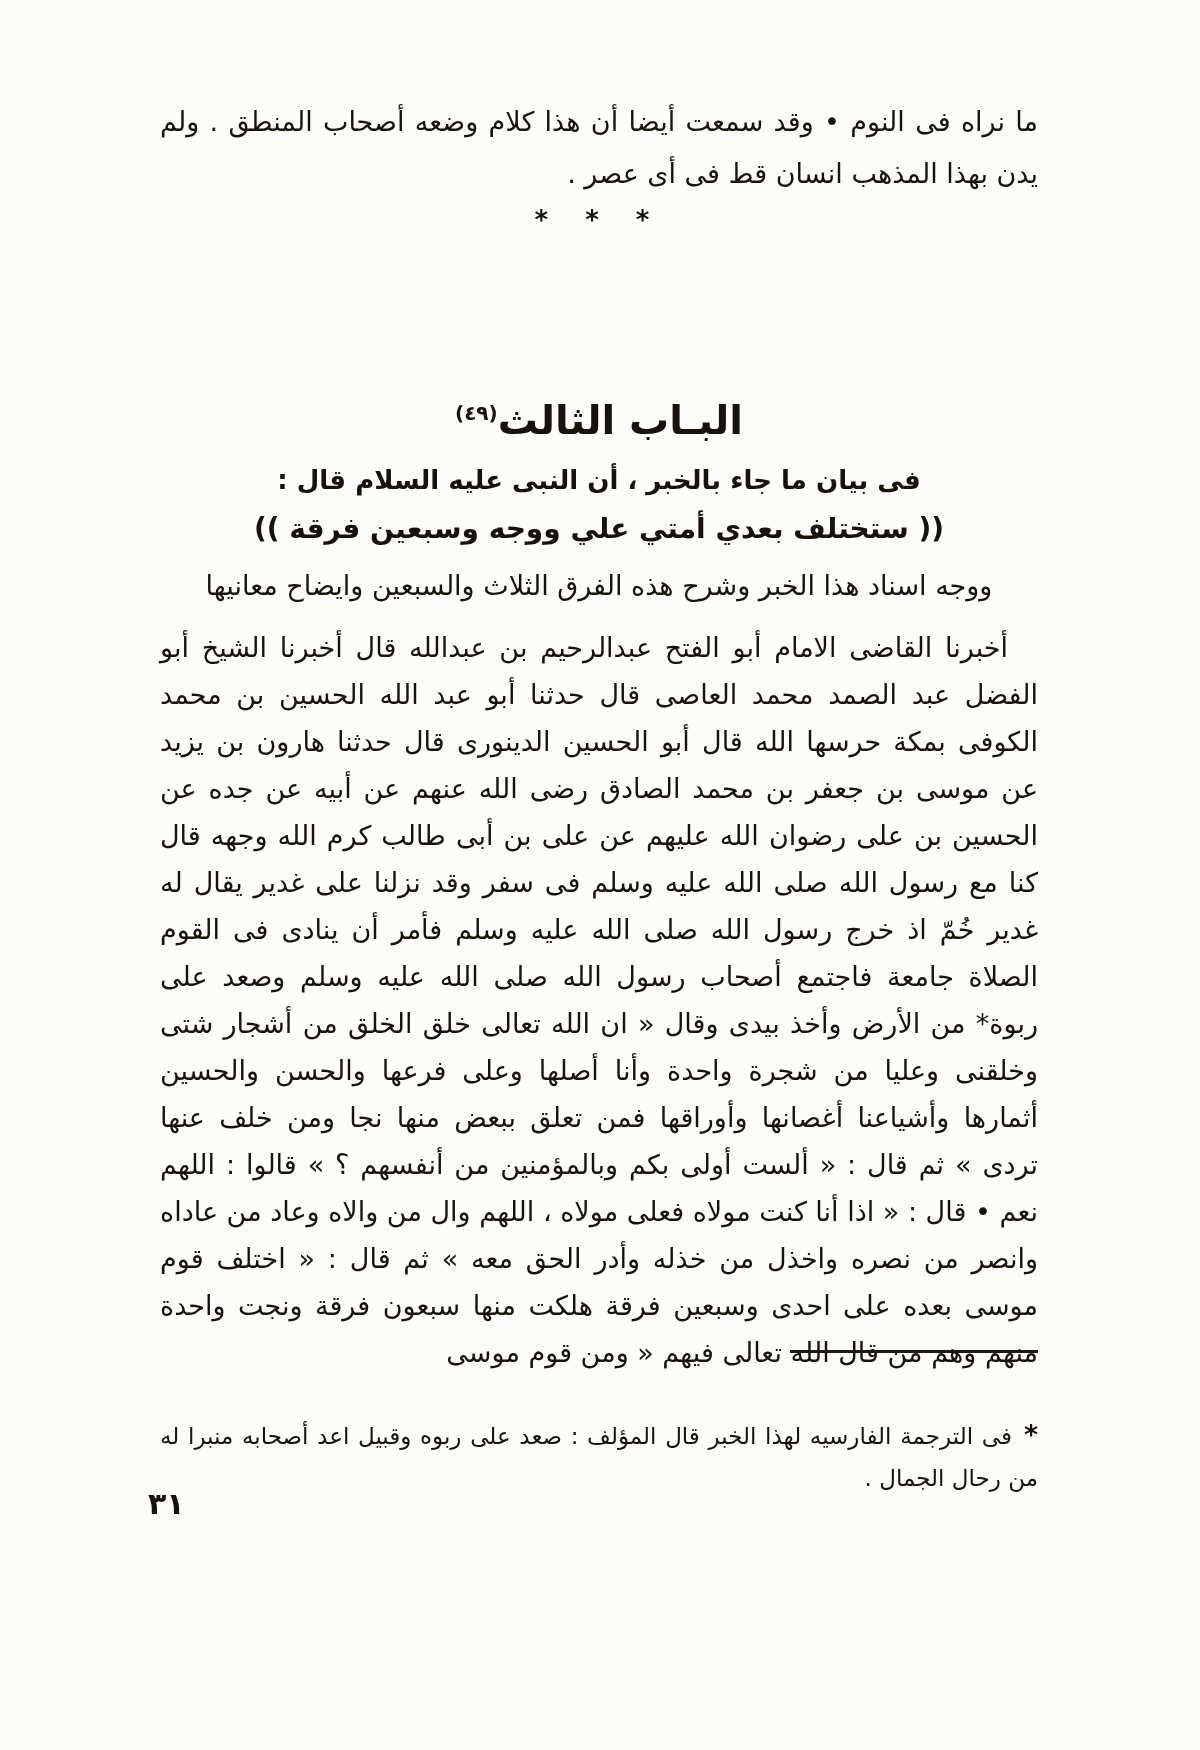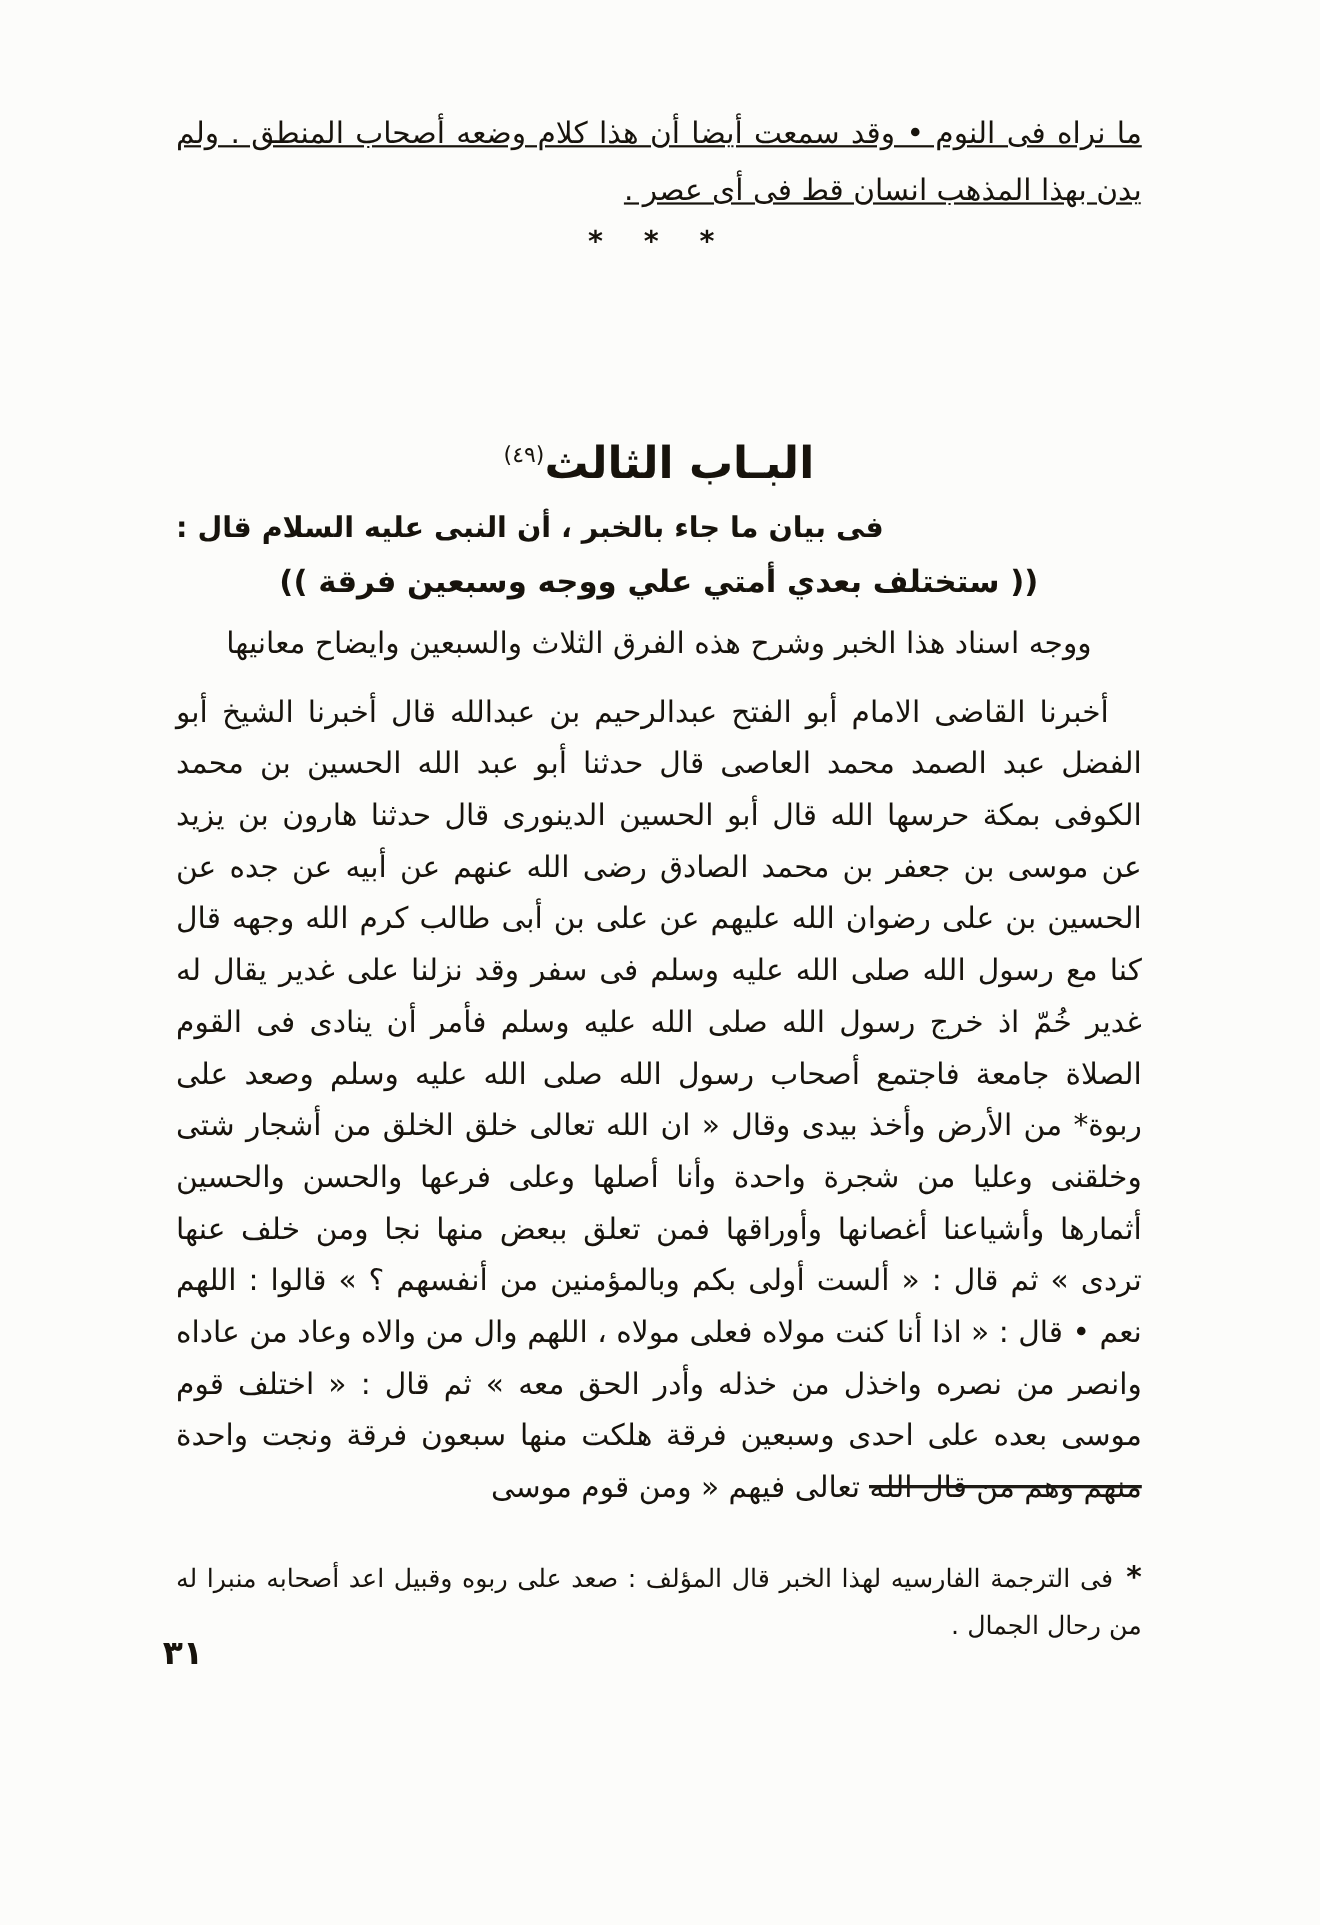--- a/index.html
+++ b/index.html
@@ -22,46 +22,45 @@
     position: absolute;
     right: 162px;
     width: 878px;
     margin: 0;
   }
   .para {
     font-size: 27px;
     line-height: 52px;
     text-align: justify;
     text-justify: inter-word;
-    text-decoration: underline;
   }
   .stars {
     top: 205px;
     text-align: center;
     font-size: 26px;
     letter-spacing: 14px;
     font-weight: bold;
   }
   .intro1 { top: 96px; }
   .intro2 { top: 252px; }
   .chapter-title {
     top: 388px;
     text-align: center;
     font-size: 40px;
     font-weight: bold;
     line-height: 50px;
   }
   .chapter-title sup {
     font-size: 20px;
-    font-weight: normal;
+    font-weight: bold;
     vertical-align: super;
   }
   .subtitle {
     top: 460px;
-    text-align: left;
+    text-align: center;
     font-size: 26px;
     font-weight: bold;
     line-height: 40px;
   }
   .hadith {
     top: 508px;
     text-align: center;
     font-size: 28px;
     font-weight: bold;
     line-height: 42px;

